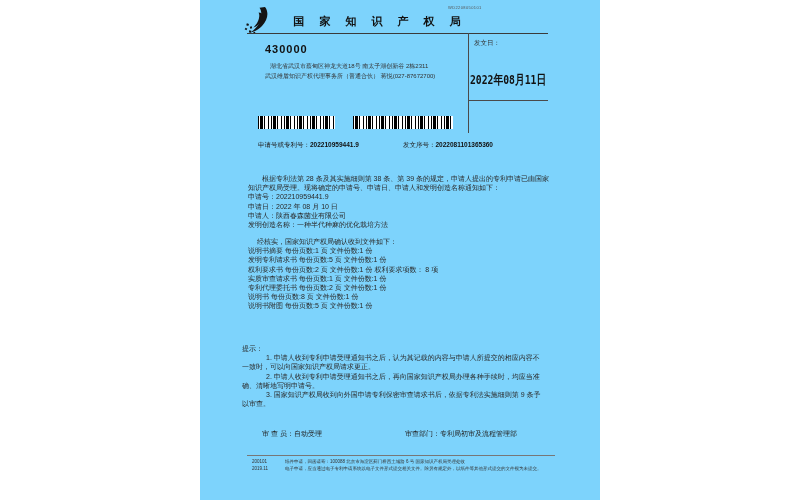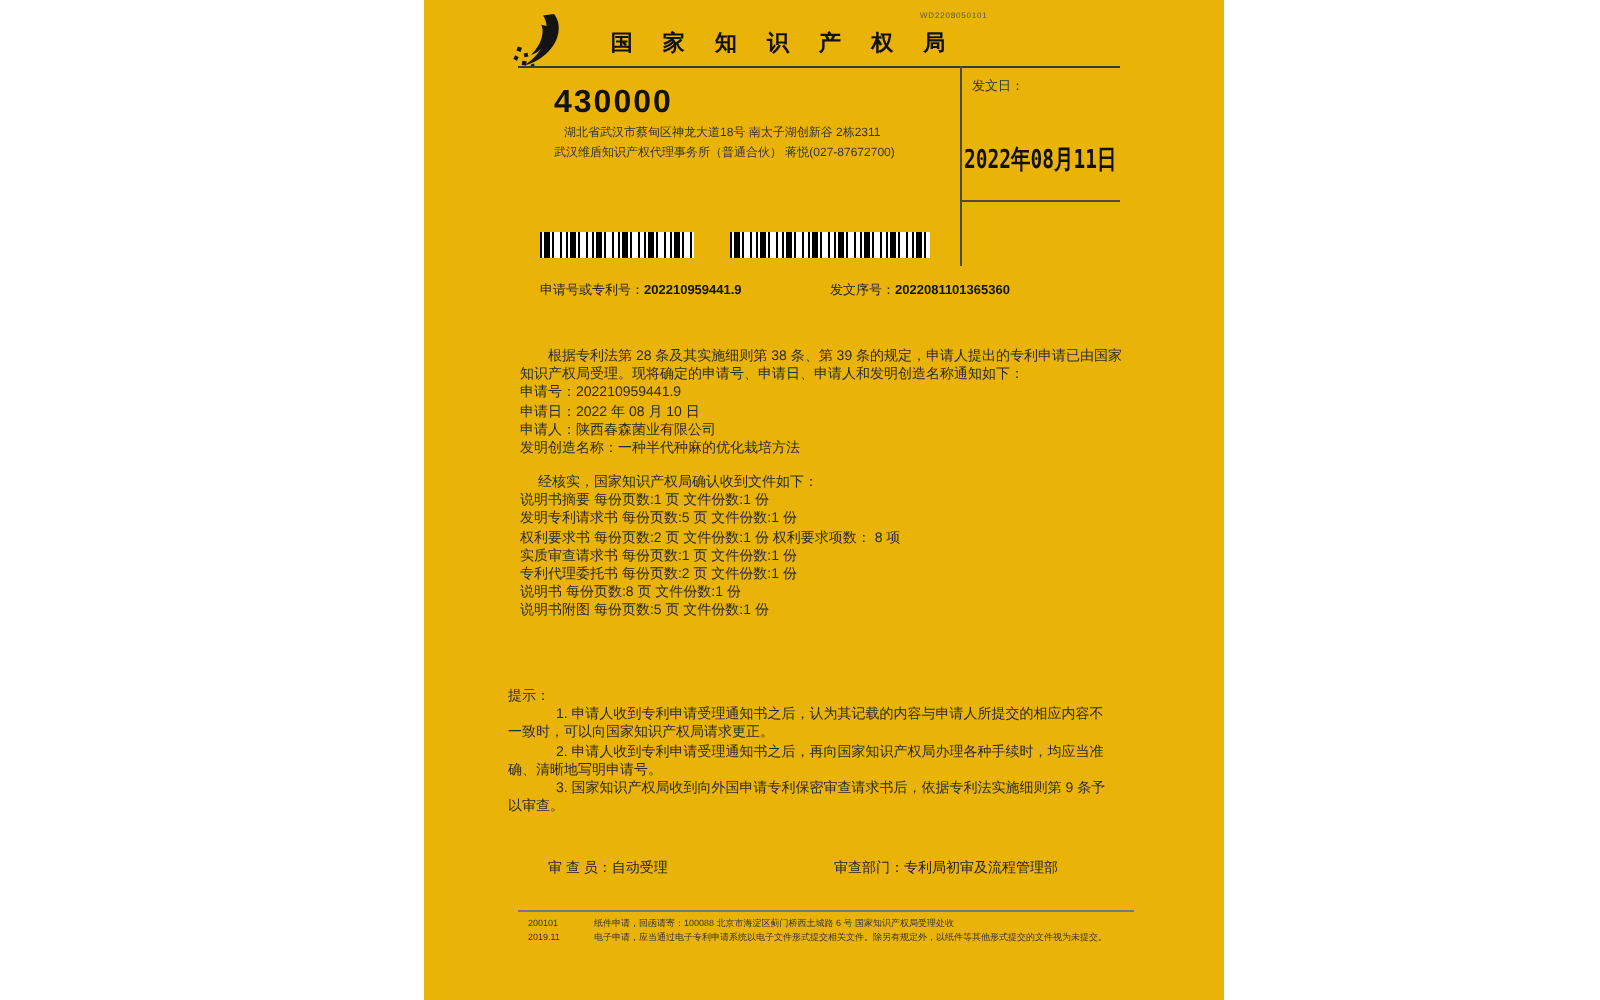--- a/index.html
+++ b/index.html
@@ -1,31 +1,31 @@
 <!DOCTYPE html>
 <html><head>
 <meta charset="utf-8">
 <style>
   html,body{margin:0;padding:0;}
   body{
     width:800px;height:500px;background:#ffffff;position:relative;
     font-family:"Liberation Sans", sans-serif;color:#222;
     -webkit-font-smoothing:antialiased;
   }
-  .doc{position:absolute;left:212px;top:0;width:400px;height:500px;background:#eab308;text-decoration:underline;}
+  .doc{position:absolute;left:200px;top:0;width:400px;height:500px;background:#7dd3fc;text-decoration:underline;}
 
   
   .logo{position:absolute;left:44px;top:7px;width:30px;height:28px;}
   .agency{position:absolute;left:0;right:40px;top:14px;text-align:center;
     font-weight:bold;font-size:11px;letter-spacing:6px;color:#111;white-space:nowrap;}
   .doccode{position:absolute;left:248px;top:5px;font-size:4px;letter-spacing:.4px;color:#555;}
   .rule-top{position:absolute;left:47px;top:33px;width:301px;height:1px;background:#3a3a3a;}
 
   
-  .postcode{position:absolute;left:65px;top:43px;font-size:16px;font-weight:bold;letter-spacing:1px;color:#111;}
+  .postcode{position:absolute;left:65px;top:43px;font-size:11px;font-weight:bold;letter-spacing:1px;color:#111;}
   .addr1{position:absolute;left:70px;top:62px;font-size:6px;color:#333;white-space:nowrap;}
   .addr2{position:absolute;left:65px;top:72px;font-size:6px;color:#333;white-space:nowrap;}
 
   
   .vline{position:absolute;left:268px;top:33px;width:1px;height:100px;background:#4a4a4a;}
   .dispatch-label{position:absolute;left:274px;top:39px;font-size:6.5px;color:#333;}
   .dispatch-date{position:absolute;left:270px;top:71px;font-size:13px;font-weight:600;
     font-family:"DejaVu Sans Mono", monospace;transform:scaleX(.75);transform-origin:left top;
     letter-spacing:0;color:#111;white-space:nowrap;}
   .datebox-rule{position:absolute;left:268px;top:100px;width:80px;height:1px;background:#4a4a4a;}

